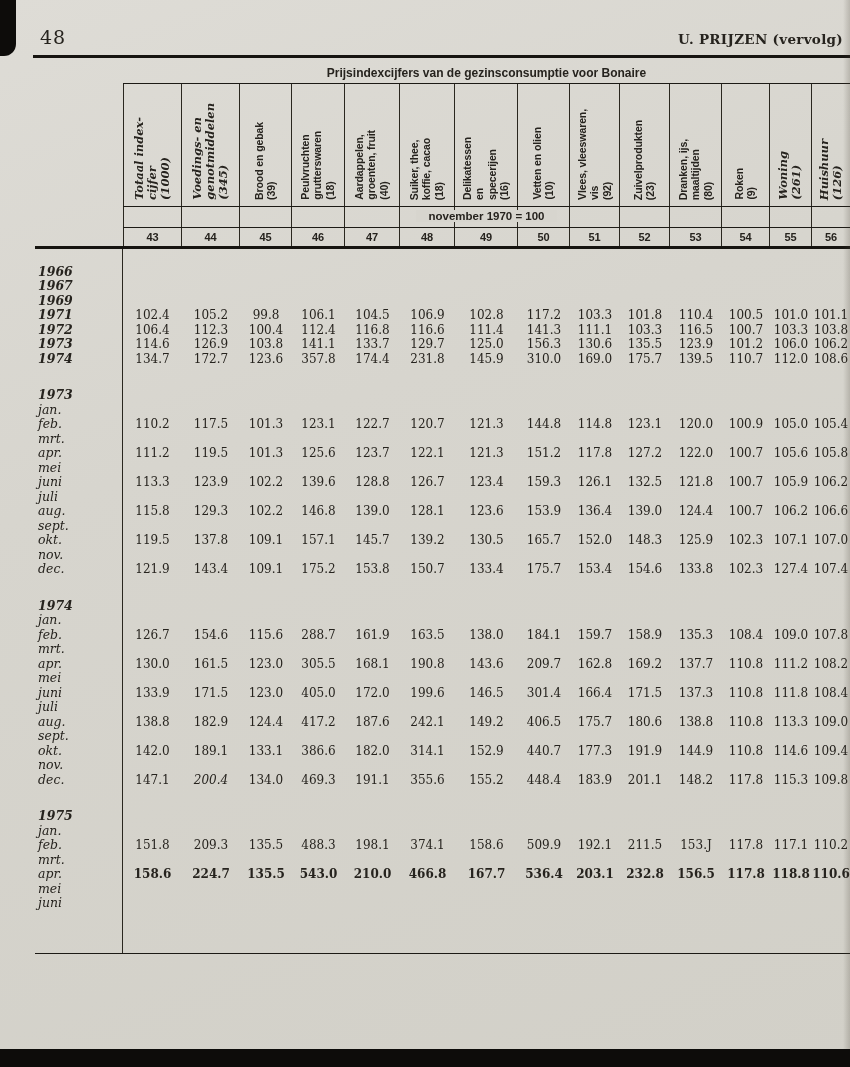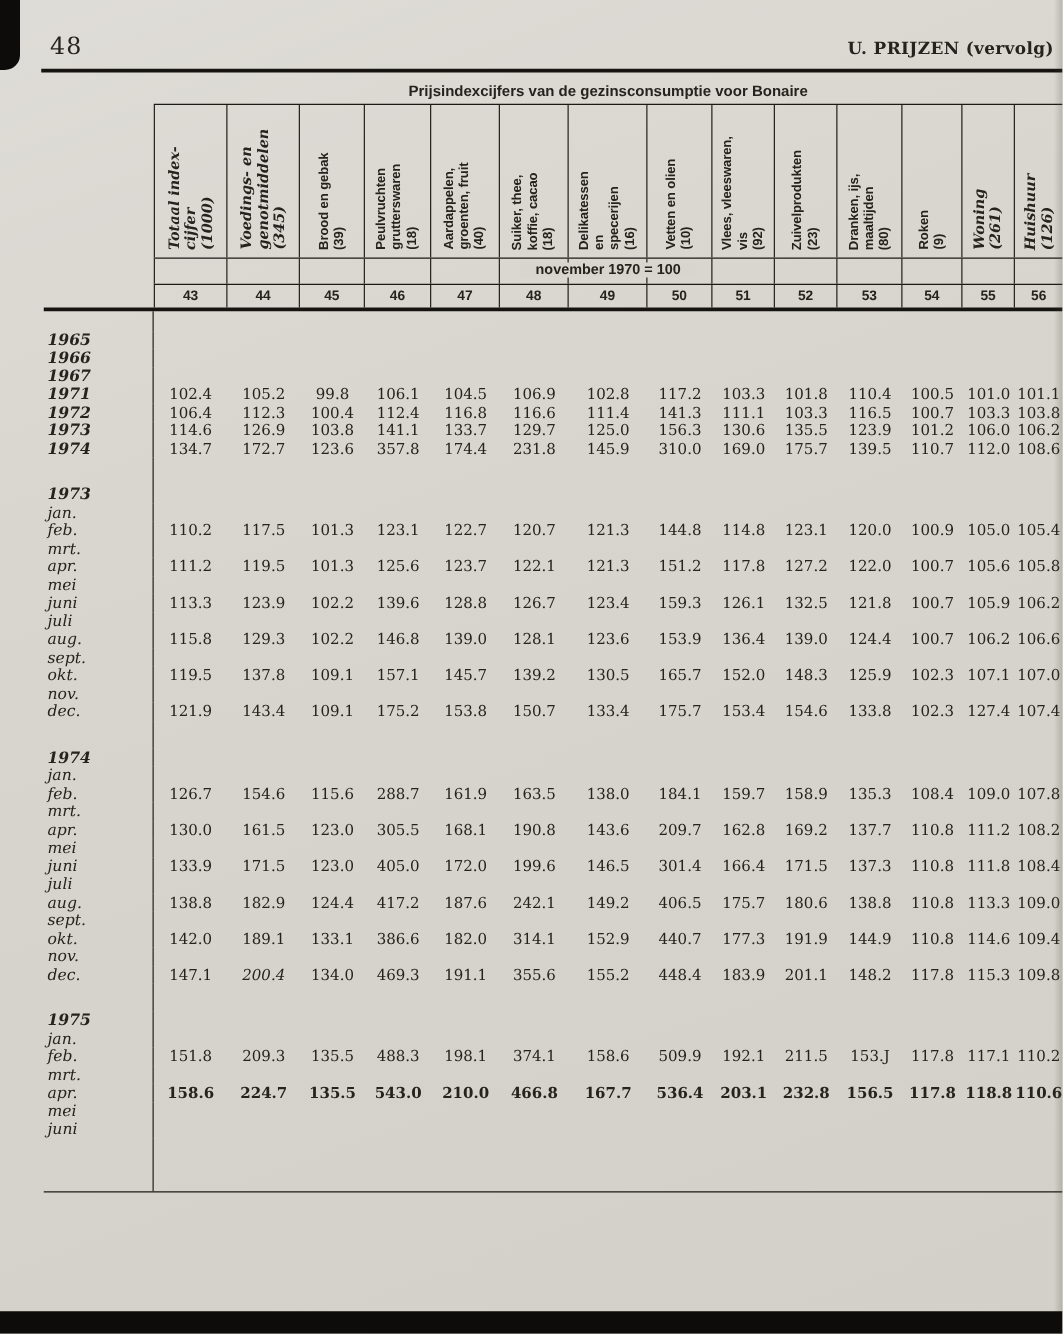--- a/index.html
+++ b/index.html
@@ -181,55 +181,55 @@
         <div class="numcell" style="width: 42px;">55</div>
         <div class="numcell last" style="width: 38px;">56</div>
       </div>
     <div class="heavy-rule"></div>
 
     <div id="rows">
         <div class="drow lead">
           <div class="rlabel"></div>
         </div>
         <div class="drow">
-          <div class="rlabel year">1965</div>
-          <div class="dcell" style="width: 59px;"></div>
-          <div class="dcell" style="width: 58px;"></div>
-          <div class="dcell" style="width: 52px;"></div>
-          <div class="dcell" style="width: 53px;"></div>
-          <div class="dcell" style="width: 55px;"></div>
-          <div class="dcell" style="width: 55px;"></div>
-          <div class="dcell" style="width: 63px;"></div>
-          <div class="dcell" style="width: 52px;"></div>
-          <div class="dcell" style="width: 50px;"></div>
-          <div class="dcell" style="width: 50px;"></div>
-          <div class="dcell" style="width: 52px;"></div>
-          <div class="dcell" style="width: 48px;"></div>
-          <div class="dcell" style="width: 42px;"></div>
-          <div class="dcell" style="width: 38px;"></div>
-        </div>
-        <div class="drow">
           <div class="rlabel year">1966</div>
           <div class="dcell" style="width: 59px;"></div>
           <div class="dcell" style="width: 58px;"></div>
           <div class="dcell" style="width: 52px;"></div>
           <div class="dcell" style="width: 53px;"></div>
           <div class="dcell" style="width: 55px;"></div>
           <div class="dcell" style="width: 55px;"></div>
           <div class="dcell" style="width: 63px;"></div>
           <div class="dcell" style="width: 52px;"></div>
           <div class="dcell" style="width: 50px;"></div>
           <div class="dcell" style="width: 50px;"></div>
           <div class="dcell" style="width: 52px;"></div>
           <div class="dcell" style="width: 48px;"></div>
           <div class="dcell" style="width: 42px;"></div>
           <div class="dcell" style="width: 38px;"></div>
         </div>
         <div class="drow">
           <div class="rlabel year">1967</div>
+          <div class="dcell" style="width: 59px;"></div>
+          <div class="dcell" style="width: 58px;"></div>
+          <div class="dcell" style="width: 52px;"></div>
+          <div class="dcell" style="width: 53px;"></div>
+          <div class="dcell" style="width: 55px;"></div>
+          <div class="dcell" style="width: 55px;"></div>
+          <div class="dcell" style="width: 63px;"></div>
+          <div class="dcell" style="width: 52px;"></div>
+          <div class="dcell" style="width: 50px;"></div>
+          <div class="dcell" style="width: 50px;"></div>
+          <div class="dcell" style="width: 52px;"></div>
+          <div class="dcell" style="width: 48px;"></div>
+          <div class="dcell" style="width: 42px;"></div>
+          <div class="dcell" style="width: 38px;"></div>
+        </div>
+        <div class="drow">
+          <div class="rlabel year">1969</div>
           <div class="dcell" style="width: 59px;"></div>
           <div class="dcell" style="width: 58px;"></div>
           <div class="dcell" style="width: 52px;"></div>
           <div class="dcell" style="width: 53px;"></div>
           <div class="dcell" style="width: 55px;"></div>
           <div class="dcell" style="width: 55px;"></div>
           <div class="dcell" style="width: 63px;"></div>
           <div class="dcell" style="width: 52px;"></div>
           <div class="dcell" style="width: 50px;"></div>
           <div class="dcell" style="width: 50px;"></div>

